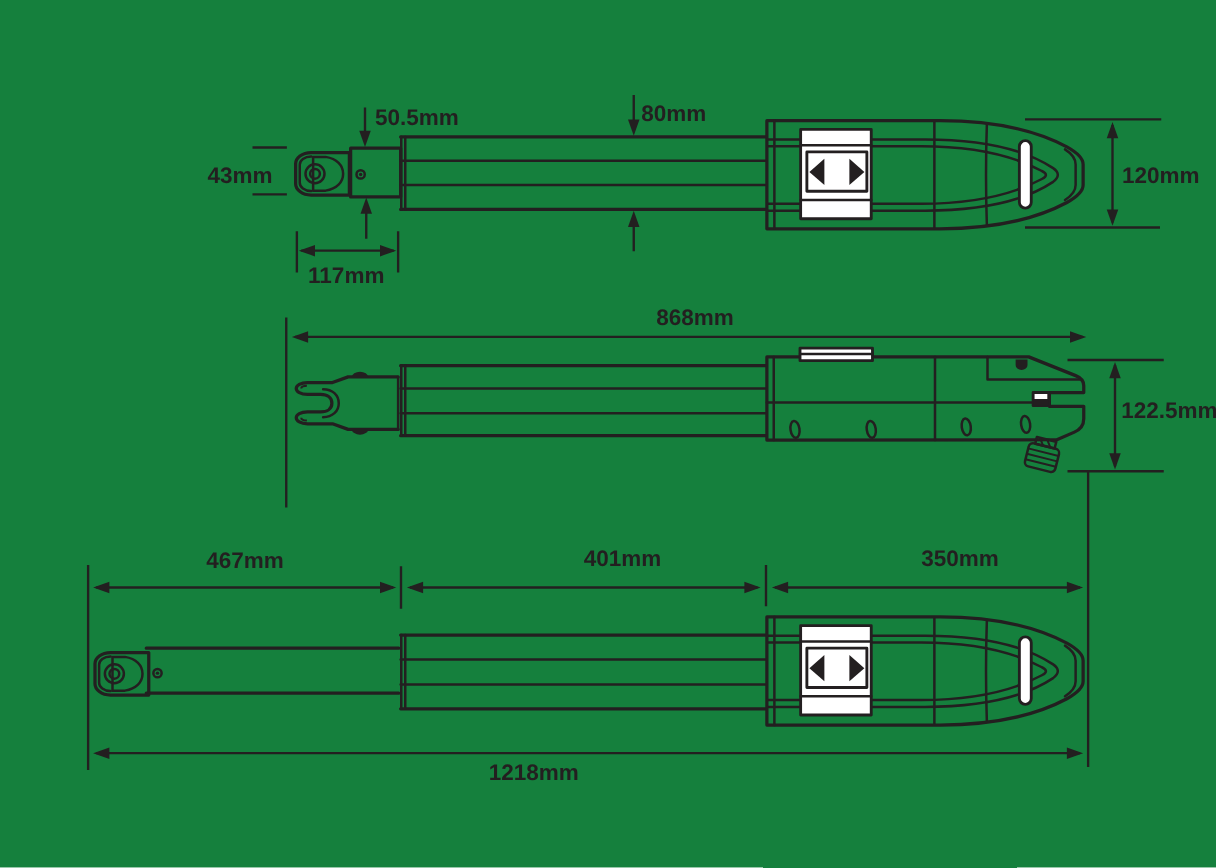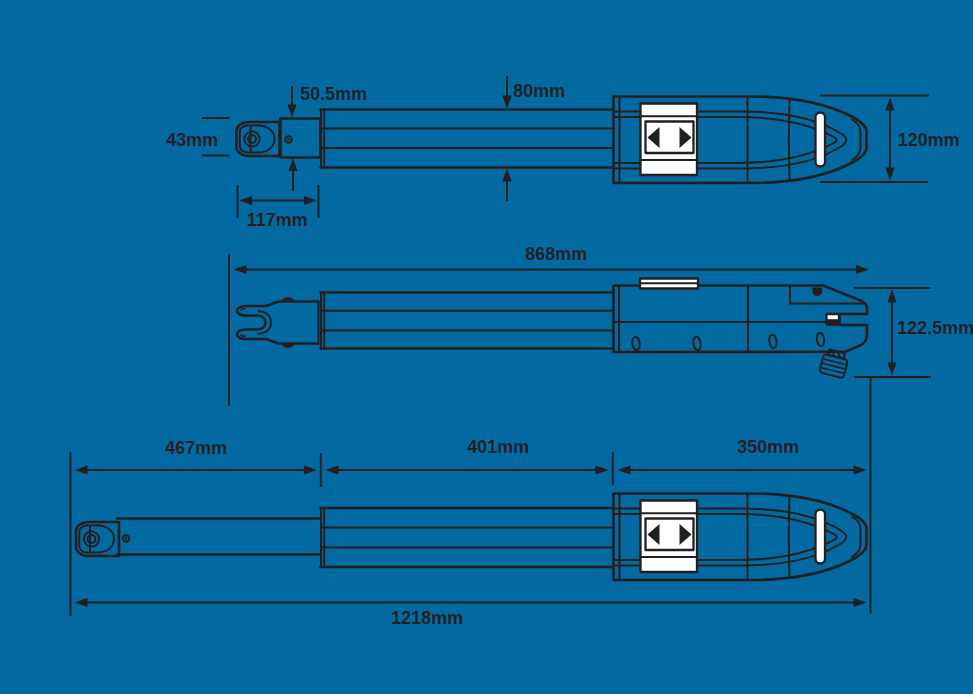--- a/index.html
+++ b/index.html
@@ -1,16 +1,16 @@
 <!DOCTYPE html>
 <html><head>
 <meta charset="utf-8">
 <style>
   html,body{margin:0;padding:0;background:#ffffff;}
-  #stage{position:relative;width:973px;height:694px;background:#0369a1;overflow:hidden;
+  #stage{position:relative;width:973px;height:694px;background:#15803d;overflow:hidden;
          font-family:"Liberation Sans","DejaVu Sans",sans-serif;}
   svg text{font-family:"Liberation Sans","DejaVu Sans",sans-serif;font-weight:bold;
            font-size:18px;fill:#231f20;}
   .o  {fill:none;stroke:#231f20;stroke-width:2.6;stroke-linejoin:round;stroke-linecap:round;}
   .d  {fill:none;stroke:#231f20;stroke-width:2;stroke-linejoin:round;stroke-linecap:round;}
   .t  {fill:none;stroke:#231f20;stroke-width:1.6;}
   .dim{fill:none;stroke:#231f20;stroke-width:1.9;stroke-linecap:butt;}
   .f  {fill:#231f20;stroke:none;}
   .wf {fill:#ffffff;stroke:#231f20;stroke-width:2.3;stroke-linejoin:round;}
 </style>

